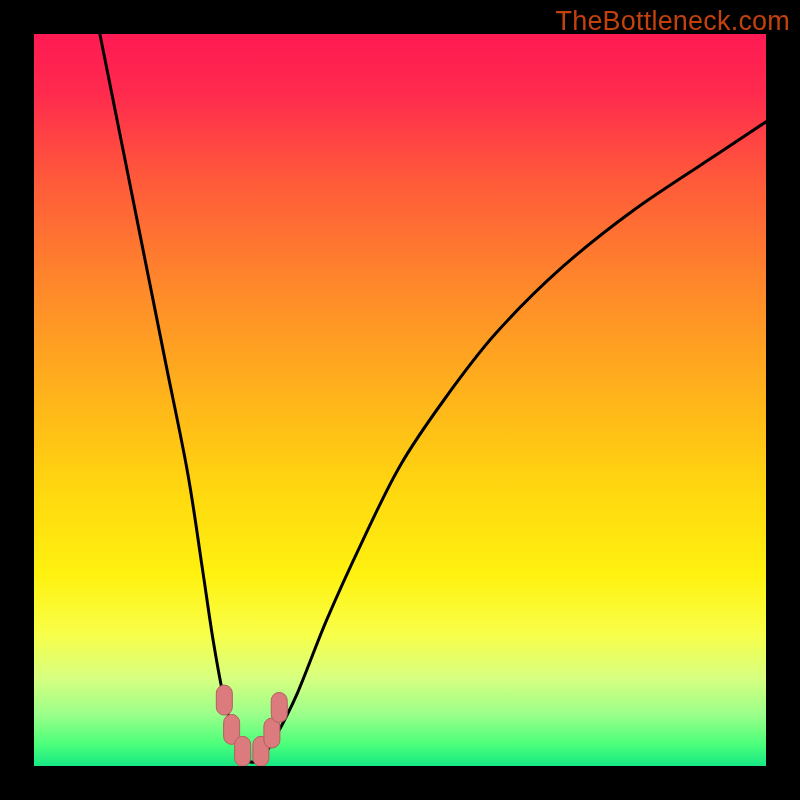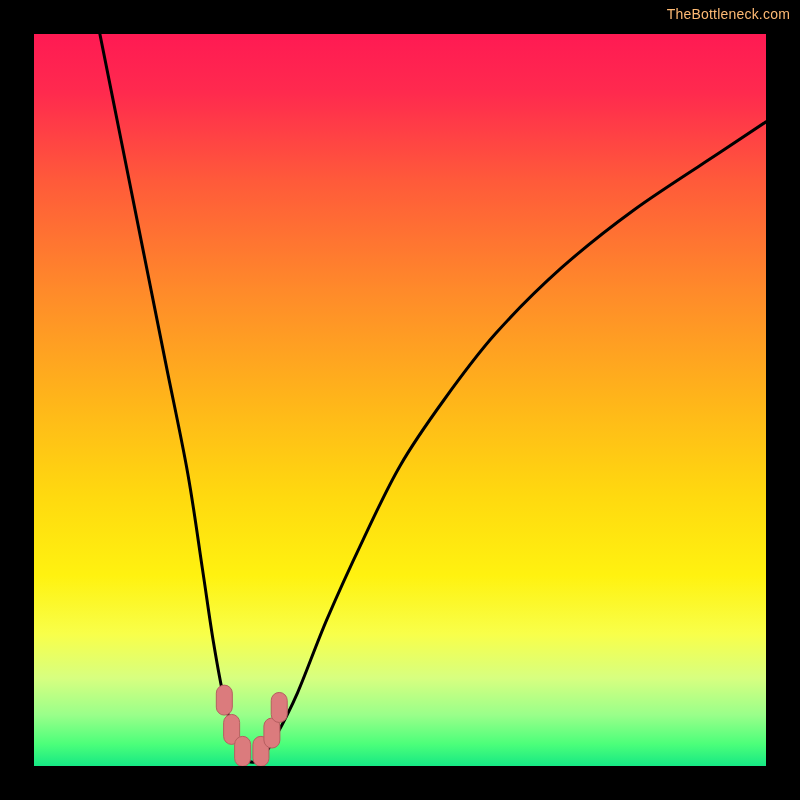--- a/index.html
+++ b/index.html
@@ -31,22 +31,22 @@
     inset: 0;
   }
   svg.curves {
     position: absolute;
     inset: 0;
   }
   .attribution {
     position: absolute;
     top: 6px;
     right: 10px;
-    color: #fdba74;
-    font-size: 14px;
+    color: #c2410c;
+    font-size: 27px;
     font-weight: 400;
     letter-spacing: 0.2px;
   }
 </style>
 </head>
 <body>
 
 <div class="frame">
   <div class="attribution">TheBottleneck.com</div>
 

